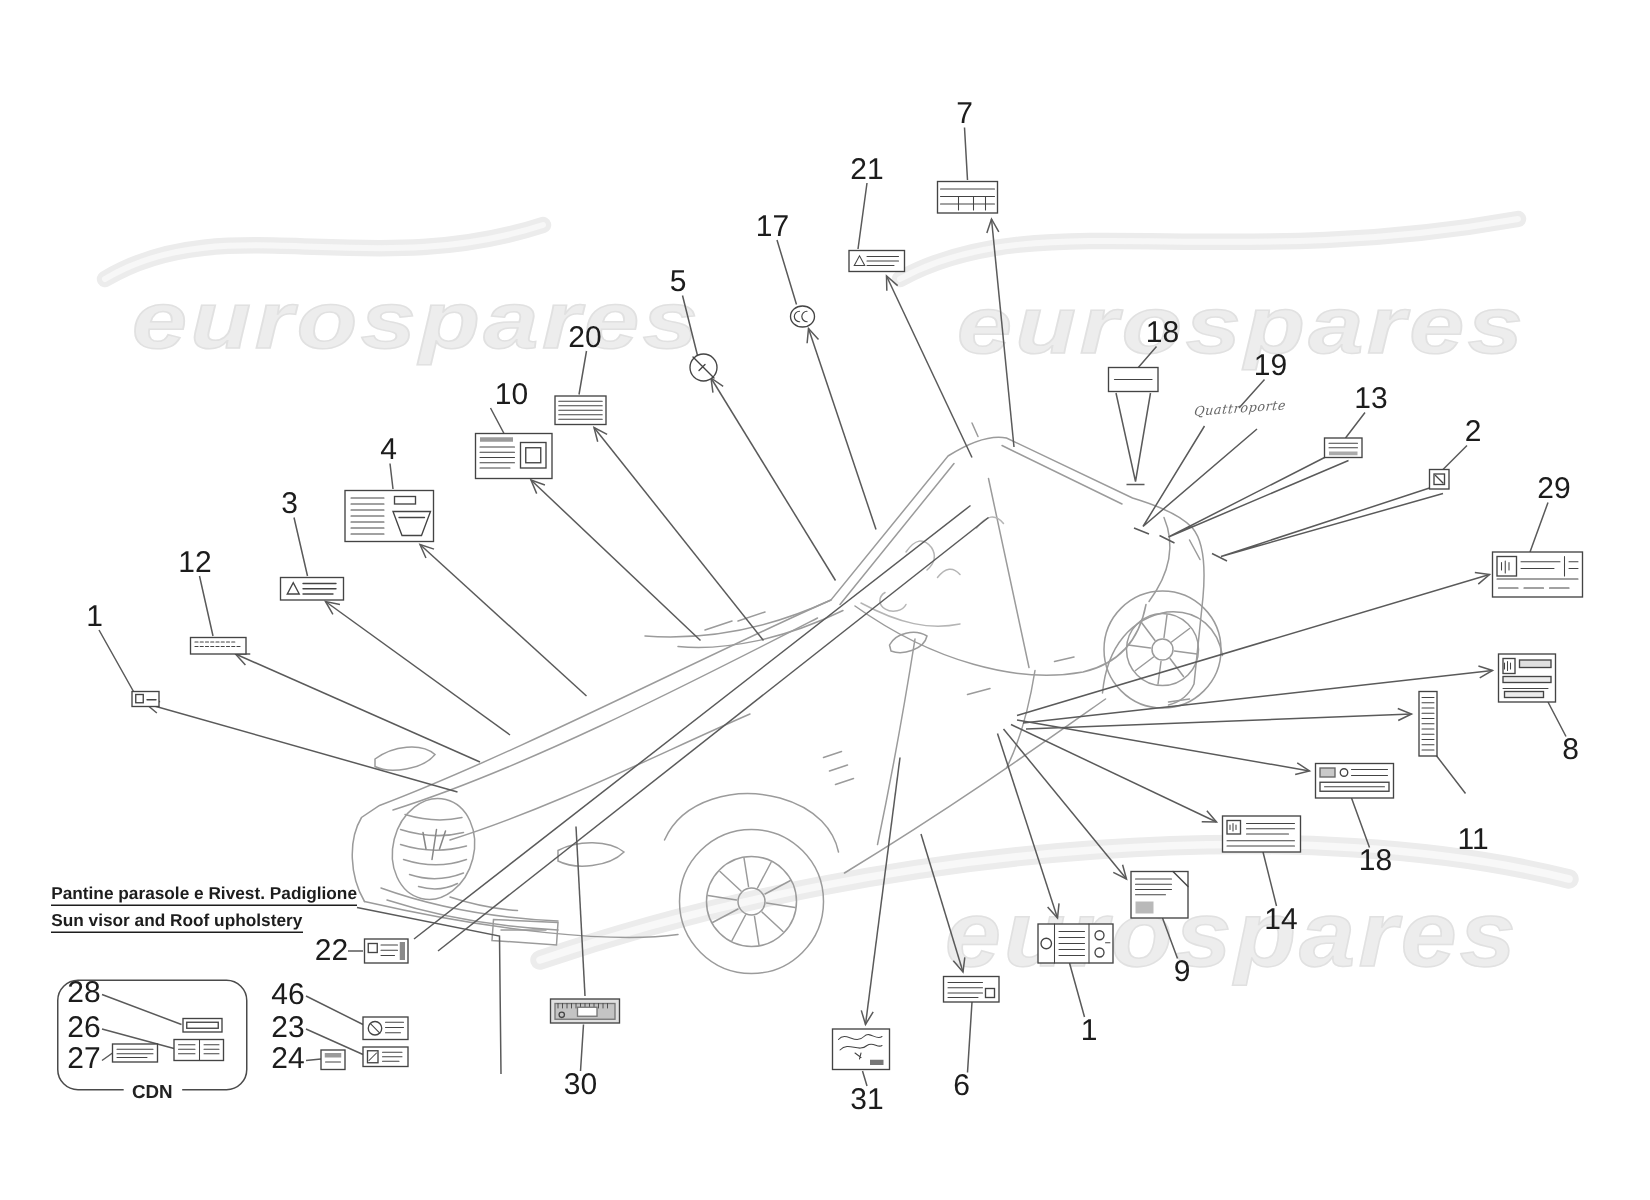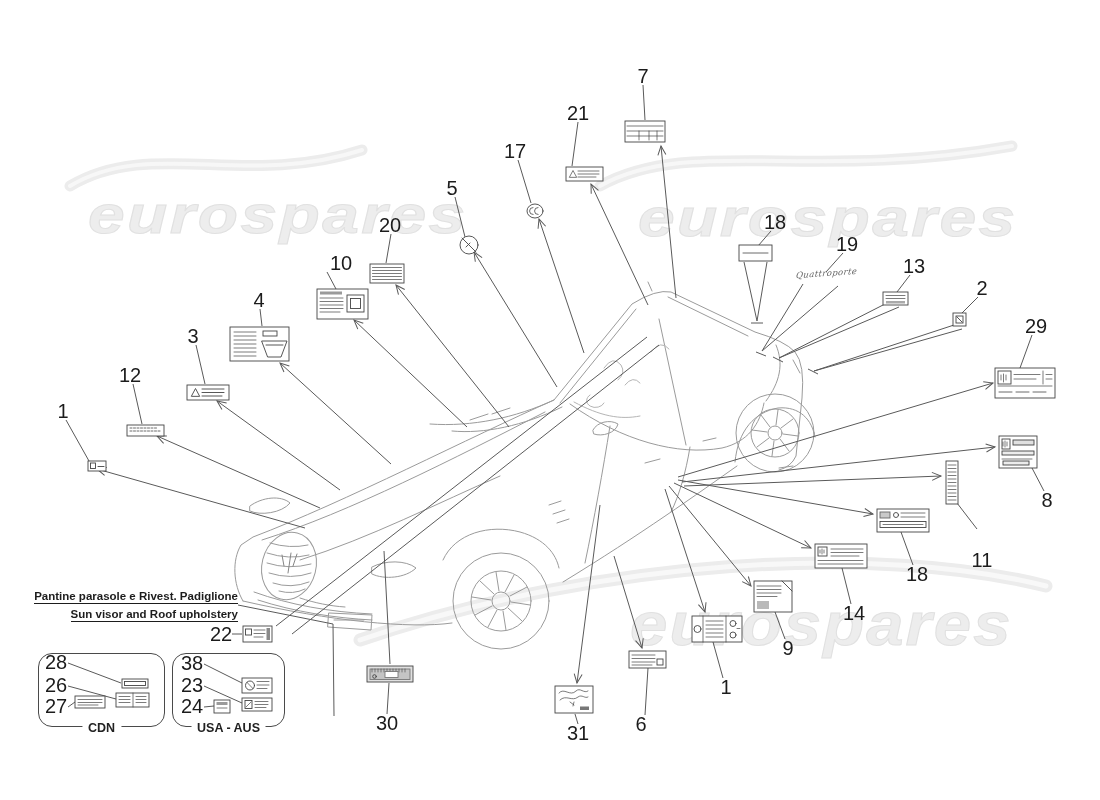--- a/index.html
+++ b/index.html
@@ -9,21 +9,21 @@
   .wm{position:absolute;font-style:italic;font-weight:bold;white-space:nowrap;
       color:#ededed;-webkit-text-stroke:1px #e1e1e1;letter-spacing:2px;
       transform-origin:left top;z-index:1;user-select:none;}
   #art{z-index:2;}
   .num{position:absolute;transform:translate(-50%,-50%);font-size:20px;color:#1c1c1c;
        z-index:3;line-height:1;}
   .gbox{position:absolute;border:1.3px solid #4a4a4a;border-radius:14px;z-index:2;}
   .gbox .glabel{position:absolute;bottom:-9px;left:50%;transform:translateX(-50%);
        background:#fff;padding:0 6px;font-weight:bold;font-size:12.5px;color:#222;
        white-space:nowrap;}
-  #caption{position:absolute;right:862px;top:586px;text-align:right;z-index:3;margin-left:11px;}
+  #caption{position:absolute;right:862px;top:586px;z-index:3;margin-left:11px;}
   #caption span{display:inline-block;font-weight:bold;font-size:11.5px;color:#1d1d1d;
        border-bottom:1.6px solid #1d1d1d;padding-bottom:1px;white-space:nowrap;}
   #caption .l2{margin-top:2px;}
   #emblem{position:absolute;left:796px;top:268px;font:italic 8.5px "DejaVu Serif",serif;
        color:#666;transform:rotate(-4deg) skewX(-10deg);z-index:3;letter-spacing:.4px;}
 </style>
 </head>
 <body>
 
 <div id="stage">
@@ -326,23 +326,20 @@
         <path d="M559,693 C564,687 570,697 576,691 C580,687 584,694 588,691
                  M560,700 C566,694 572,702 578,697 C582,694 585,699 588,697
                  M570,702 l4,3 m0,-3 l-1,4" fill="none" stroke-width="0.7"></path>
         <rect x="580" y="706.5" width="9" height="3.5" fill="#777" stroke="none"></rect>
       </g>
     </g>
   </svg>
 
   <div class="gbox" style="left:38px;top:653px;width:125px;height:72px;">
     <span class="glabel">CDN</span>
-  </div>
-  <div class="gbox" style="left:172px;top:653px;width:111px;height:72px;">
-    <span class="glabel">USA - AUS</span>
   </div>
 
   <div id="caption">
     <span class="l1">Pantine parasole e Rivest. Padiglione</span><br>
     <span class="l2">Sun visor and Roof upholstery</span>
   </div>
 
   <span id="emblem">Quattroporte</span>
 
   <span class="num" style="left:63px;top:411px">1</span>
@@ -362,21 +359,21 @@
   <span class="num" style="left:917px;top:574px">18</span>
   <span class="num" style="left:130px;top:375px">12</span>
   <span class="num" style="left:515px;top:151px">17</span>
   <span class="num" style="left:775px;top:222px">18</span>
   <span class="num" style="left:847px;top:244px">19</span>
   <span class="num" style="left:390px;top:225px">20</span>
   <span class="num" style="left:578px;top:113px">21</span>
   <span class="num" style="left:221px;top:634px">22</span>
   <span class="num" style="left:192px;top:685px">23</span>
   <span class="num" style="left:192px;top:706px">24</span>
-  <span class="num" style="left:192px;top:663px">38</span>
+  <span class="num" style="left:192px;top:663px">46</span>
   <span class="num" style="left:56px;top:685px">26</span>
   <span class="num" style="left:56px;top:706px">27</span>
   <span class="num" style="left:56px;top:662px">28</span>
   <span class="num" style="left:1036px;top:326px">29</span>
   <span class="num" style="left:387px;top:723px">30</span>
   <span class="num" style="left:578px;top:733px">31</span>
 
 </div>
 
 </body></html>

